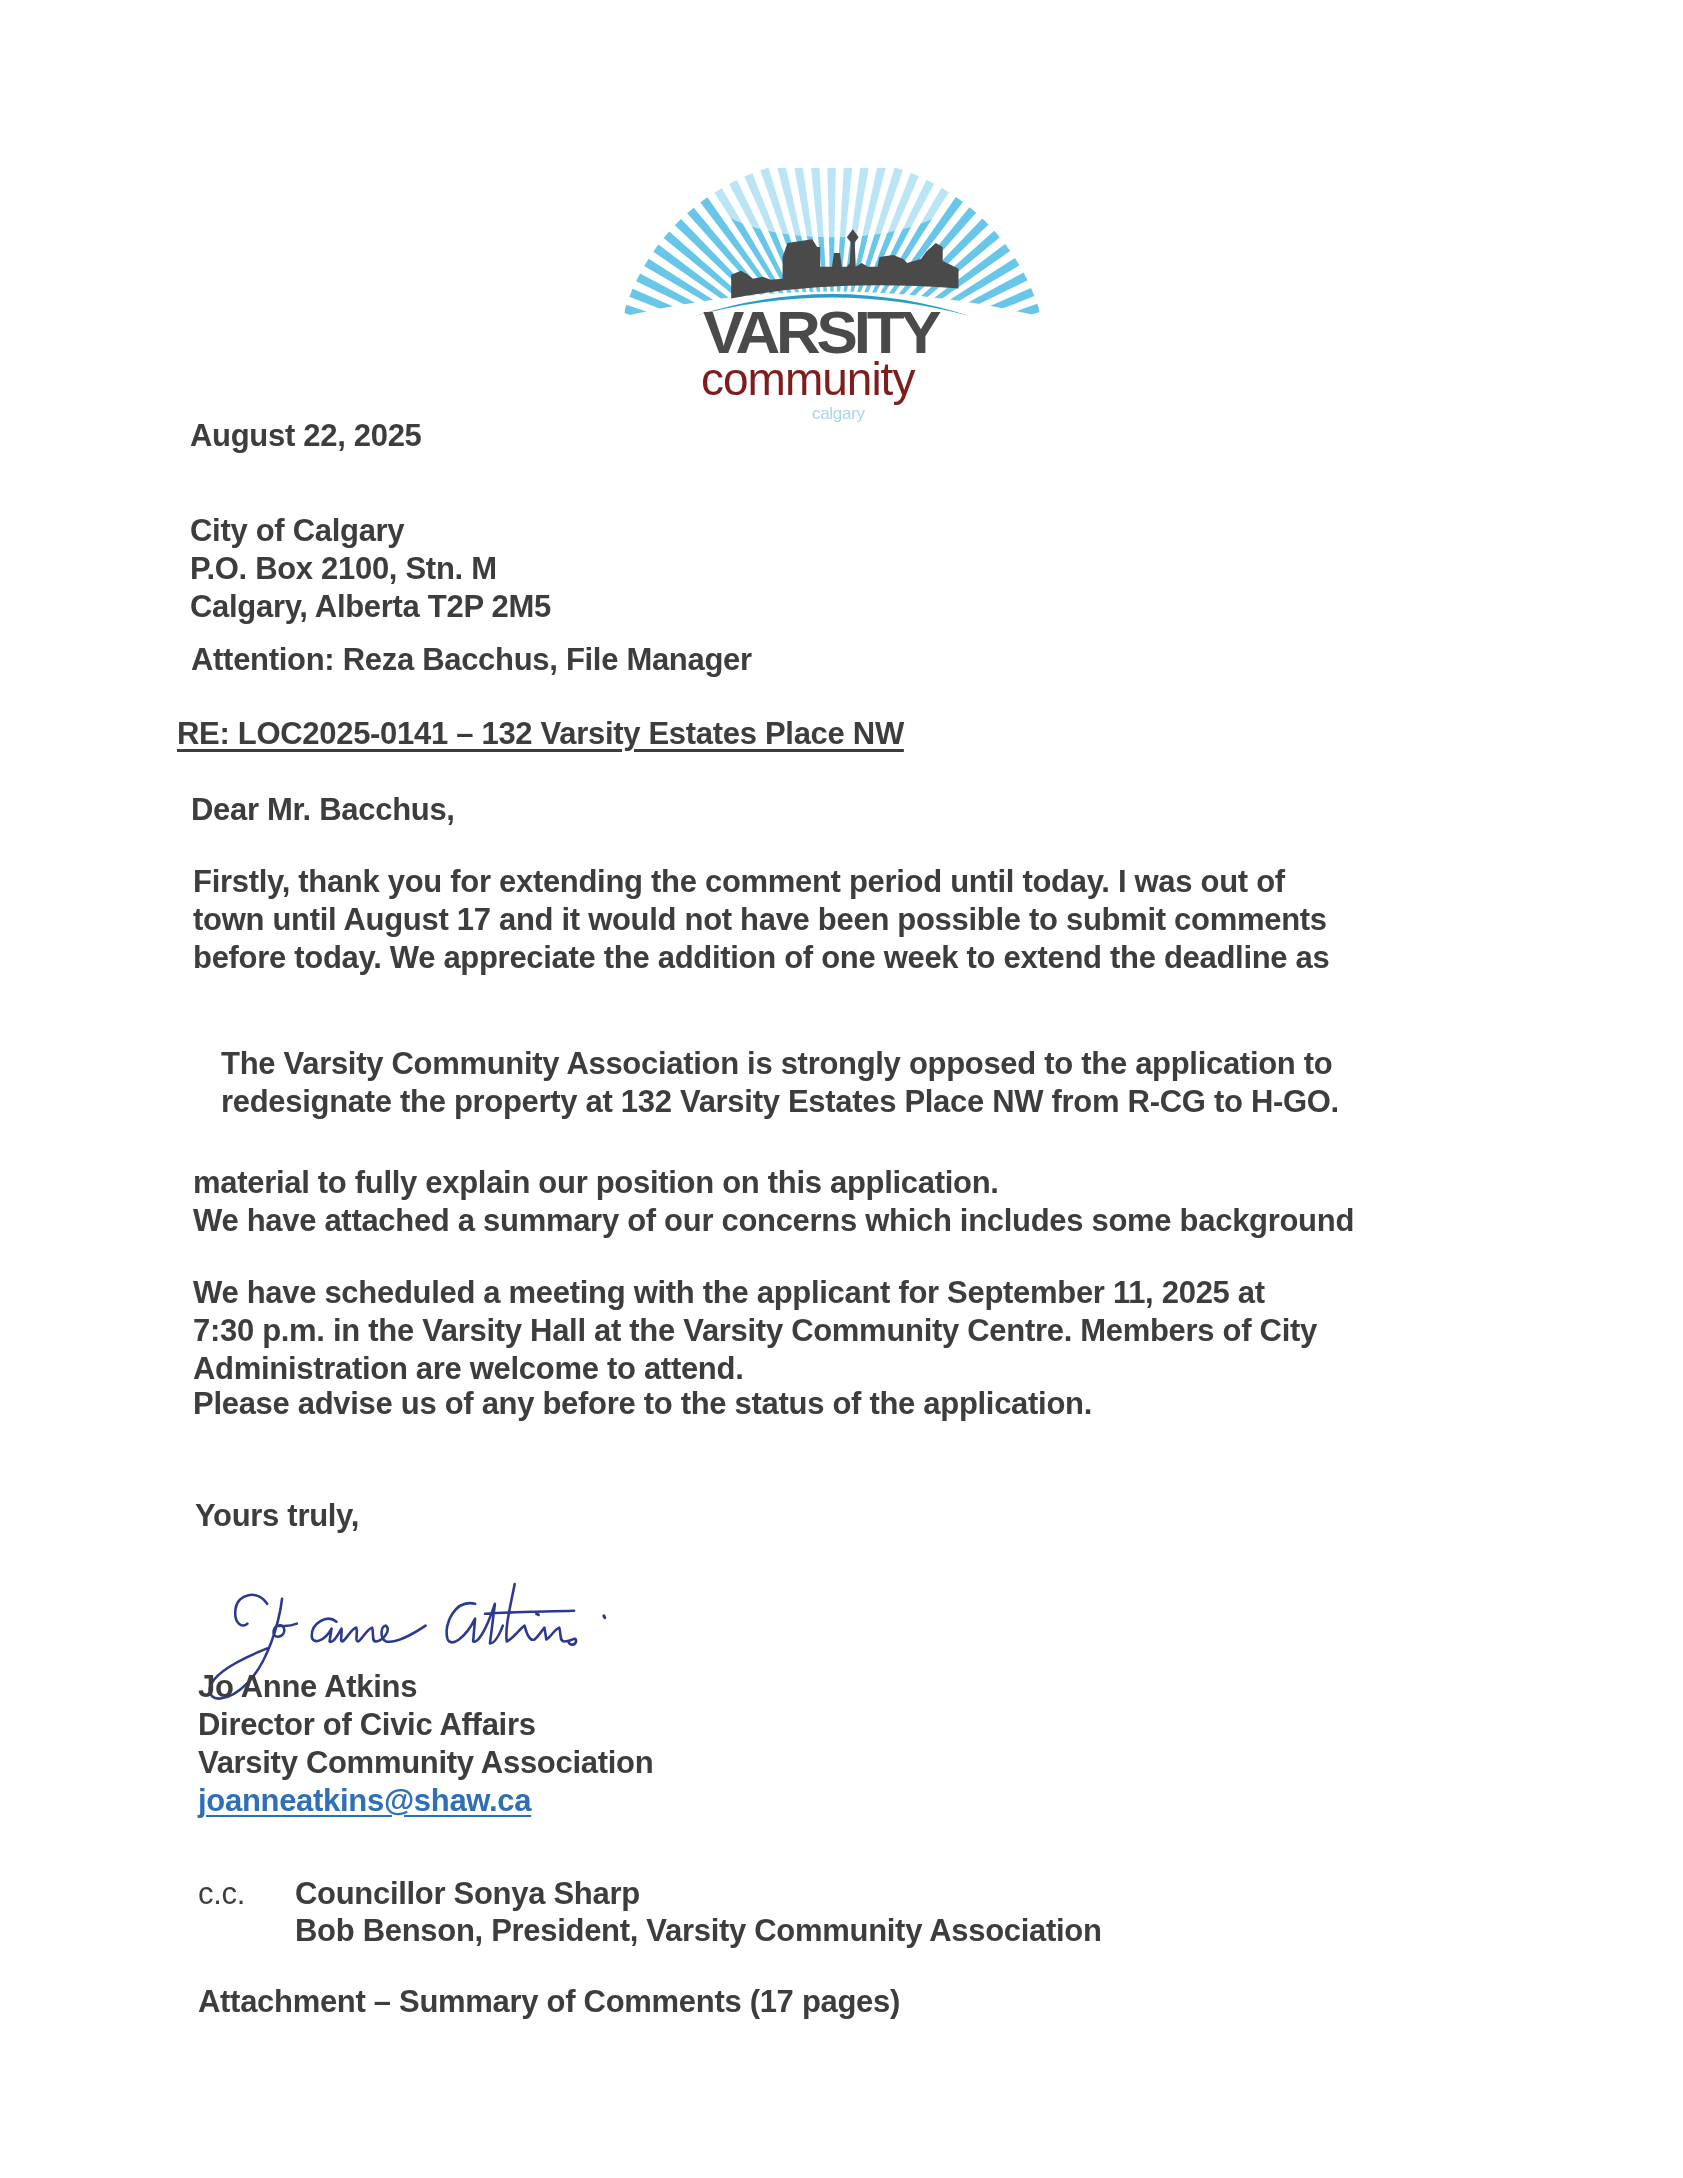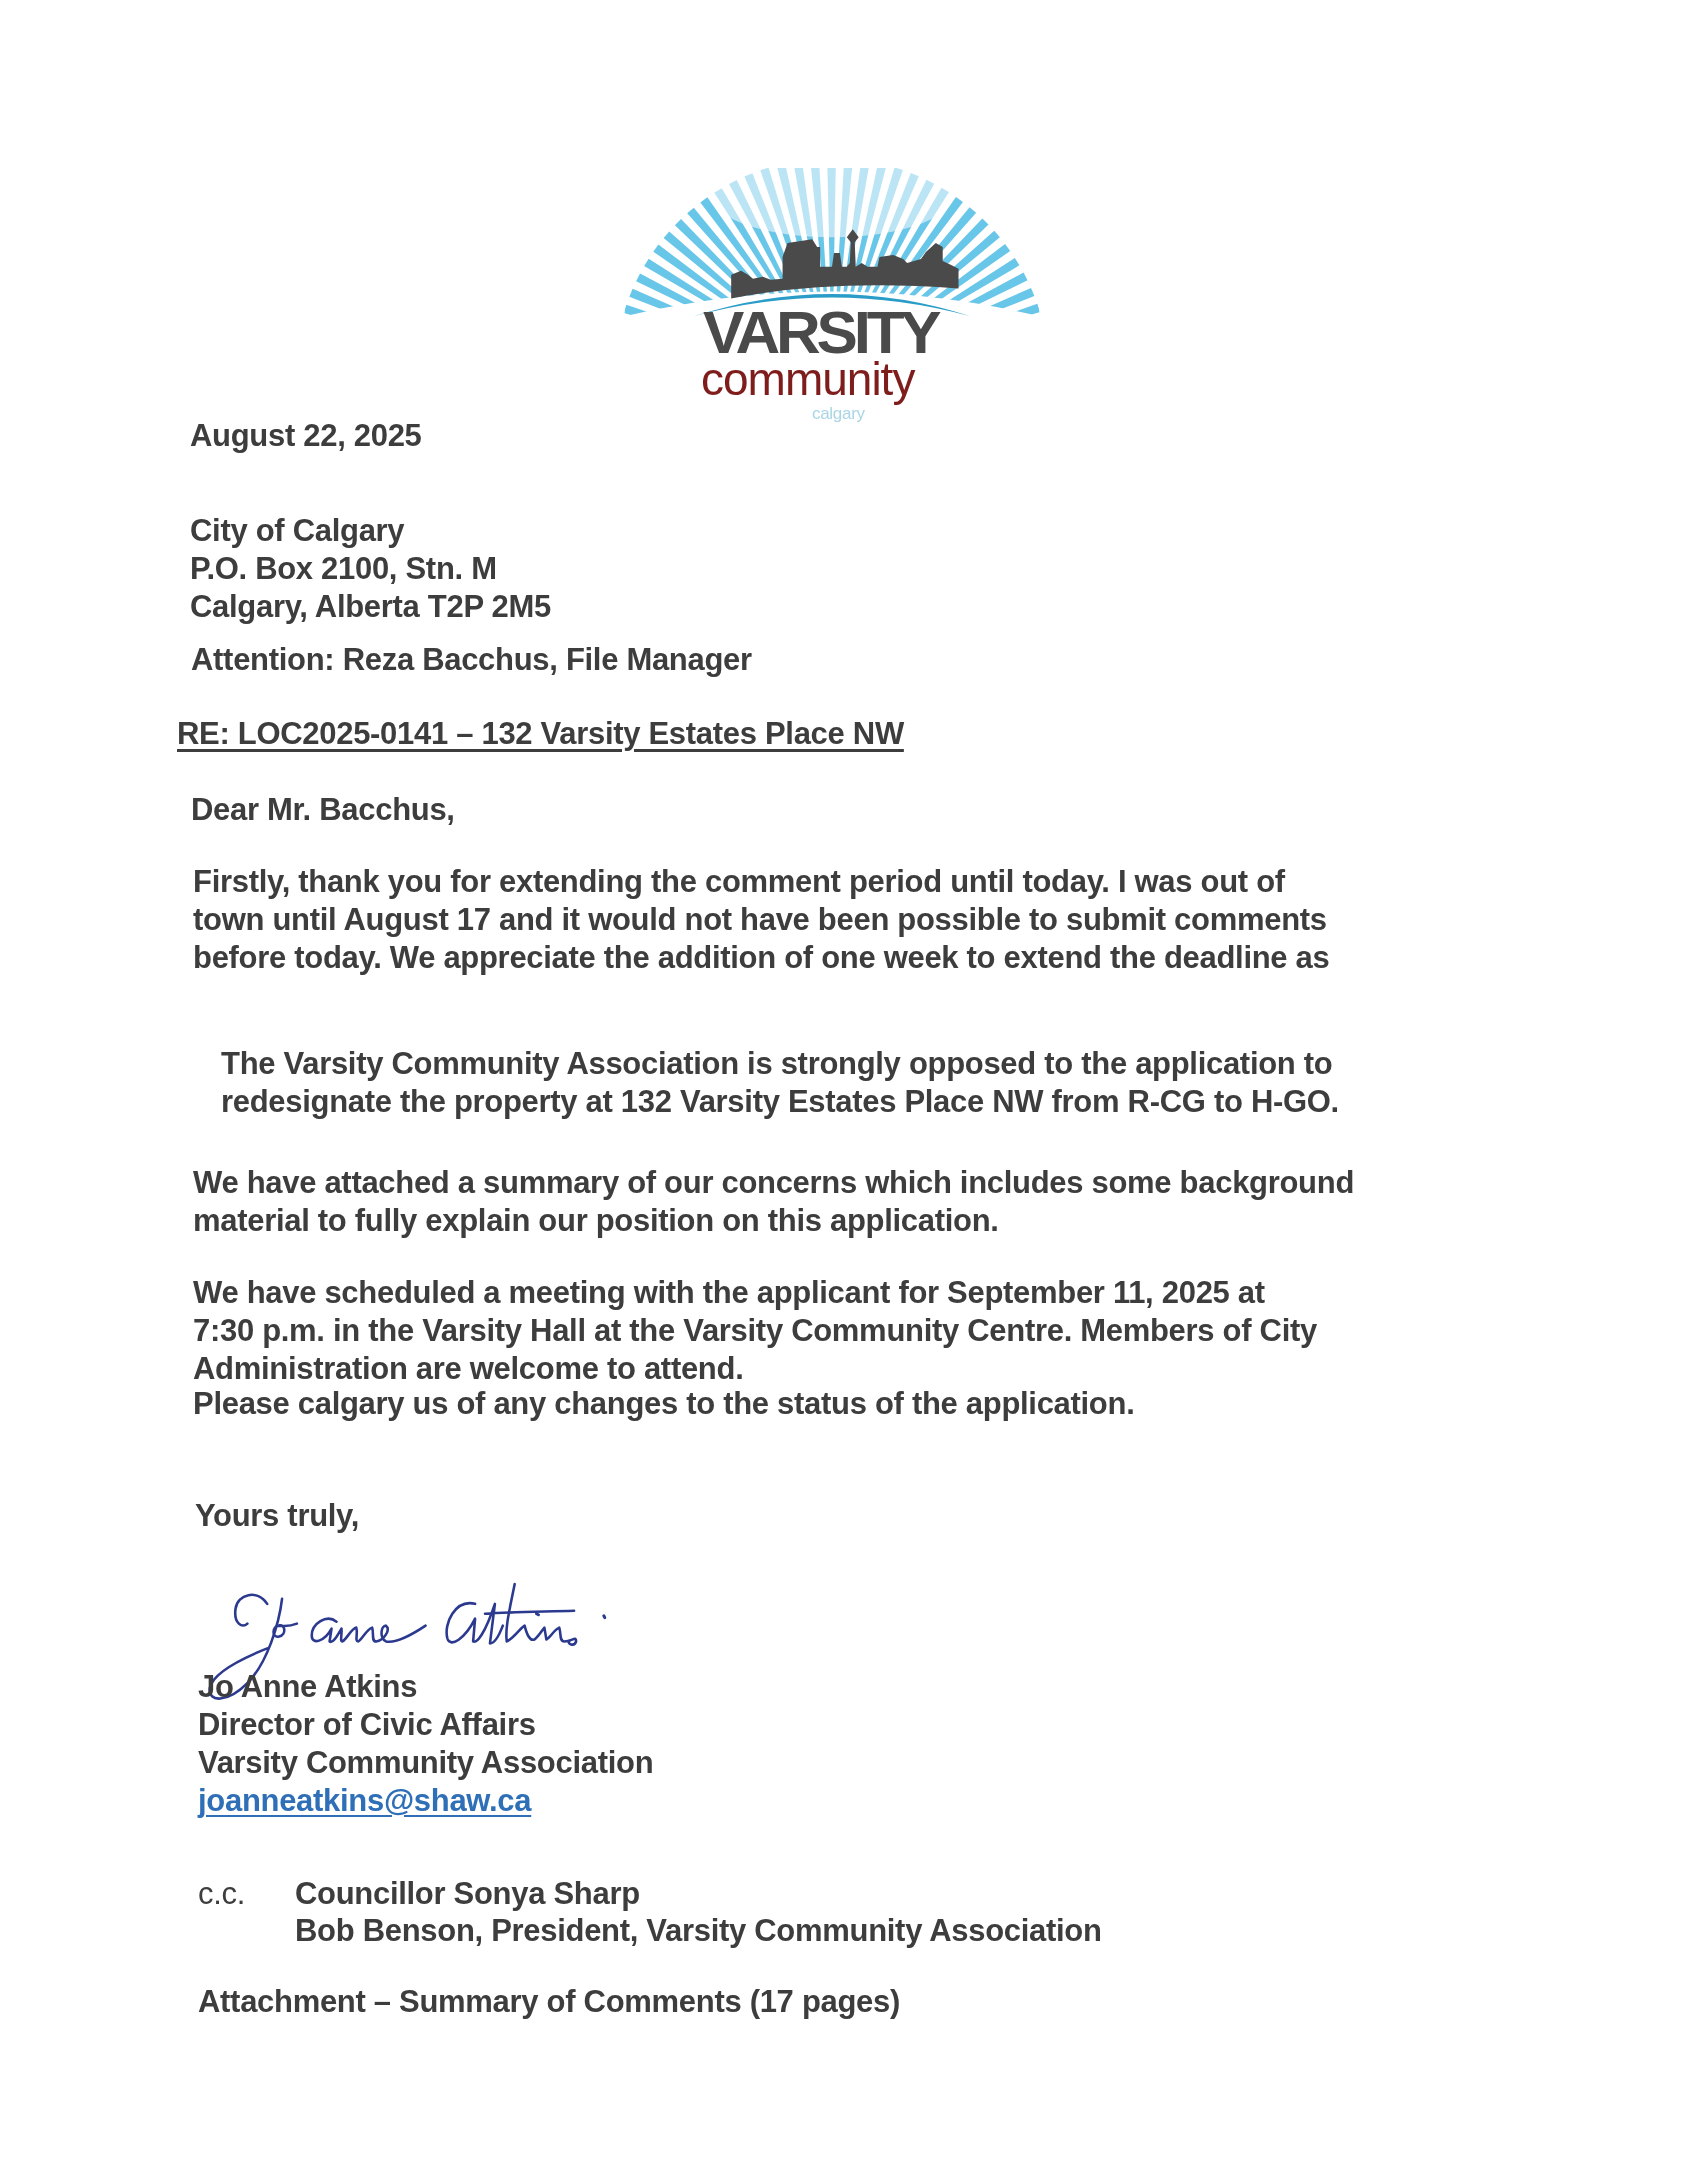--- a/index.html
+++ b/index.html
@@ -126,32 +126,32 @@
     <div>town until August 17 and it would not have been possible to submit comments</div>
     <div>before today.  We appreciate the addition of one week to extend the deadline as</div>
   </div>
 
   <div class="para p2">
     <div>The Varsity Community Association is strongly opposed to the application to</div>
     <div>redesignate the property at 132 Varsity Estates Place NW from R-CG to H-GO.</div>
   </div>
 
   <div class="para p3">
+    <div>material to fully explain our position on this application.</div>
     <div>We have attached a summary of our concerns which includes some background</div>
-    <div>material to fully explain our position on this application.</div>
   </div>
 
   <div class="para p4">
     <div>We have scheduled a meeting with the applicant for September 11, 2025 at</div>
     <div>7:30 p.m. in the Varsity Hall at the Varsity Community Centre.  Members of City</div>
     <div>Administration are welcome to attend.</div>
   </div>
 
   <div class="para p5">
-    <div>Please calgary us of any changes to the status of the application.</div>
+    <div>Please advise us of any before to the status of the application.</div>
   </div>
 
   <div class="line closing">Yours truly,</div>
 
   <svg class="signature" viewBox="0 0 600 150" aria-label="">
     <g fill="none" stroke="#2b3a8f" stroke-width="2.6" stroke-linecap="round" stroke-linejoin="round">
 
       <path d="M80 40 C70 25 50 30 48 45 C46 60 55 65 60 60 M95 35 C92 60 80 100 60 120 C40 140 20 140 22 125 C25 110 55 95 80 85"></path>
 
       <path d="M92 62 C85 62 84 75 92 73 C100 71 98 60 92 62 C100 63 105 62 110 60"></path>

